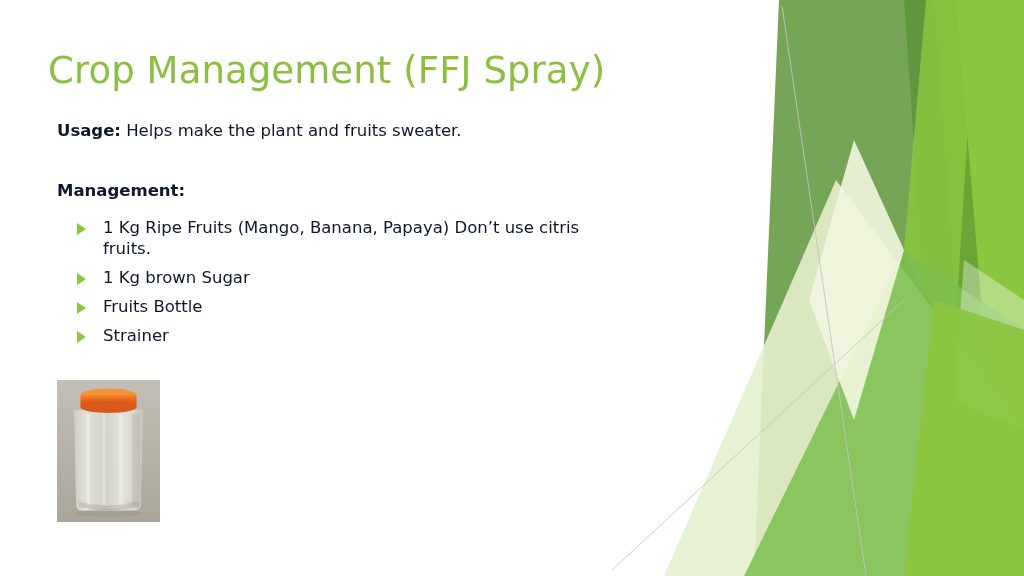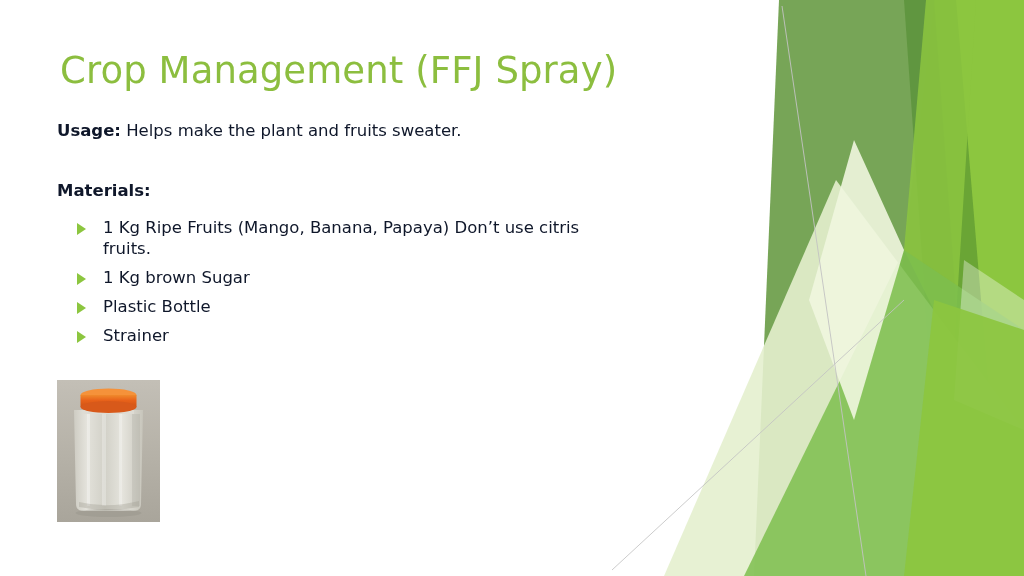--- a/index.html
+++ b/index.html
@@ -31,21 +31,21 @@
   }
   .facet-graphic svg {
     display: block;
     width: 420px;
     height: 576px;
   }
 
   
   .title {
     position: absolute;
-    left: 60px;
+    left: 48px;
     top: 50px;
     width: 600px;
     font-size: 37px;
     line-height: 1.15;
     font-weight: 400;
     letter-spacing: 0.1px;
     color: #8CBE3F;
     font-family: "DejaVu Sans", sans-serif;
   }
 
@@ -139,34 +139,34 @@
   </div>
 
   <div class="title">Crop Management (FFJ Spray)</div>
 
   <div class="body-block">
 
     <p class="usage-line"><span class="usage-label">Usage:</span><span> Helps make the plant and fruits sweater.</span></p>
 
     <div class="spacer-1"></div>
 
-    <p class="materials-head">Materials:</p>
+    <p class="materials-head">Management:</p>
 
     <ul class="materials-list">
       <li>
         <span class="tri"></span>
         <span>1 Kg Ripe Fruits (Mango, Banana, Papaya) Don’t use citris fruits.</span>
       </li>
       <li>
         <span class="tri"></span>
         <span>1 Kg brown Sugar</span>
       </li>
       <li>
         <span class="tri"></span>
-        <span>Plastic Bottle</span>
+        <span>Fruits Bottle</span>
       </li>
       <li>
         <span class="tri"></span>
         <span>Strainer</span>
       </li>
     </ul>
   </div>
 
   <div class="photo">
     <svg viewBox="0 0 103 142" xmlns="http://www.w3.org/2000/svg">

